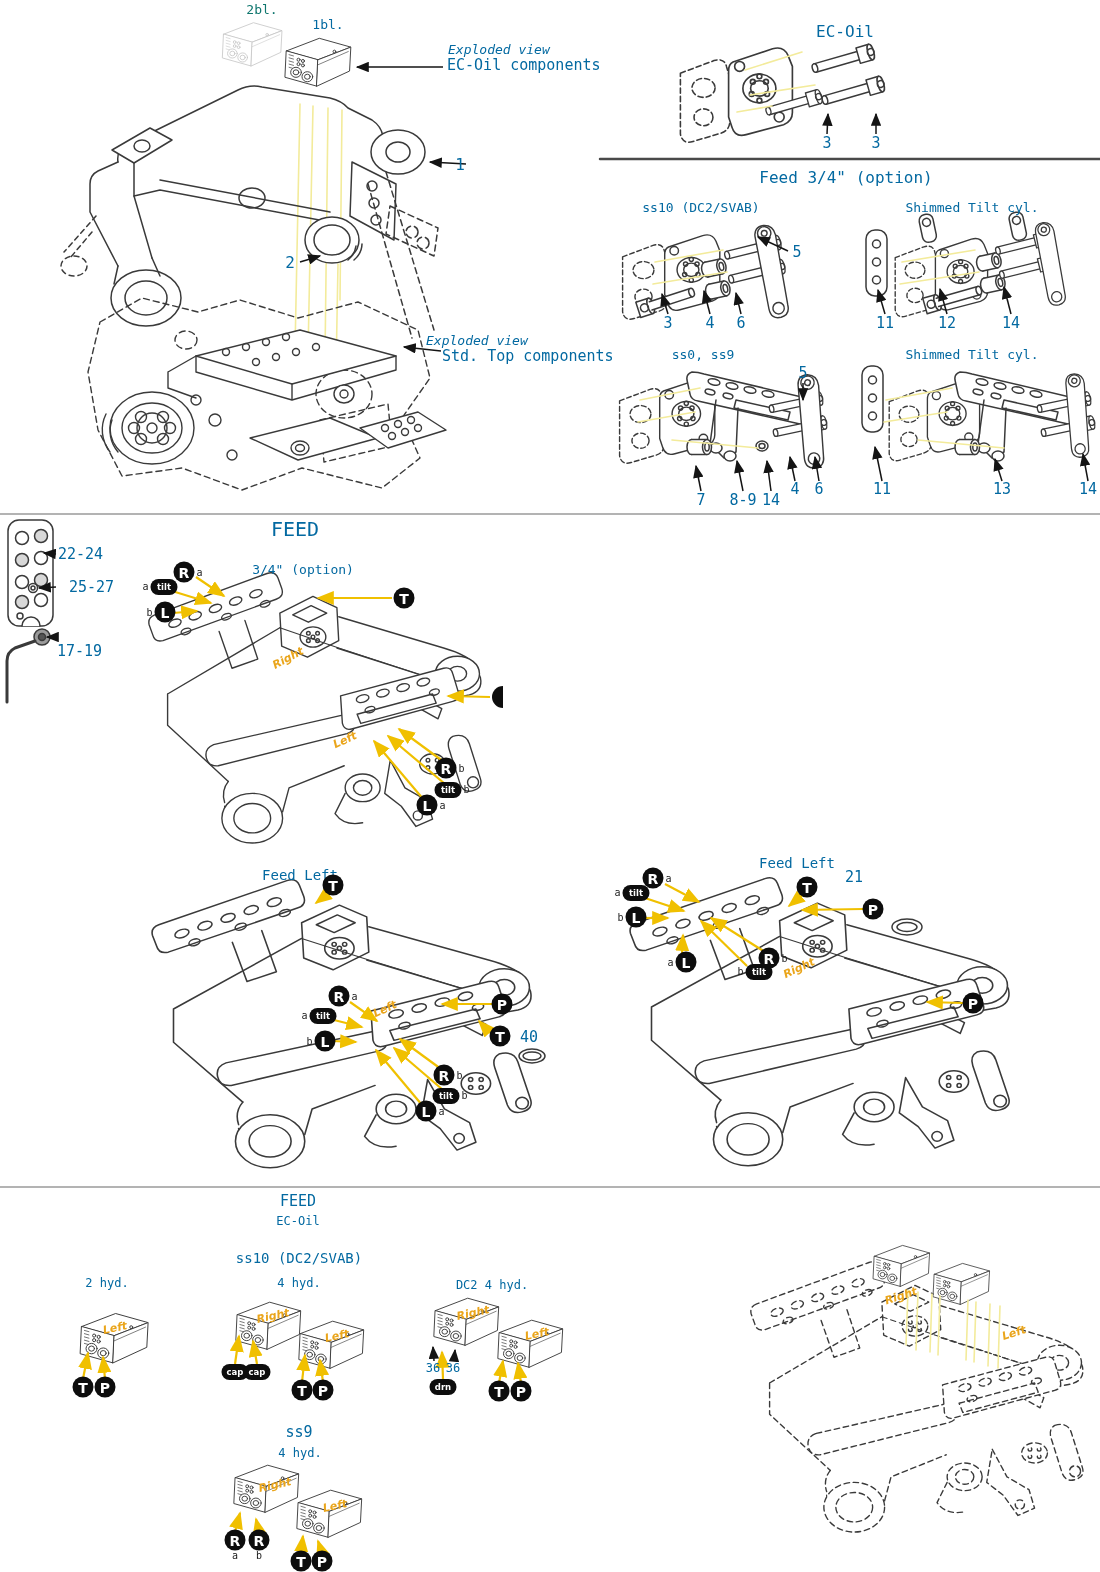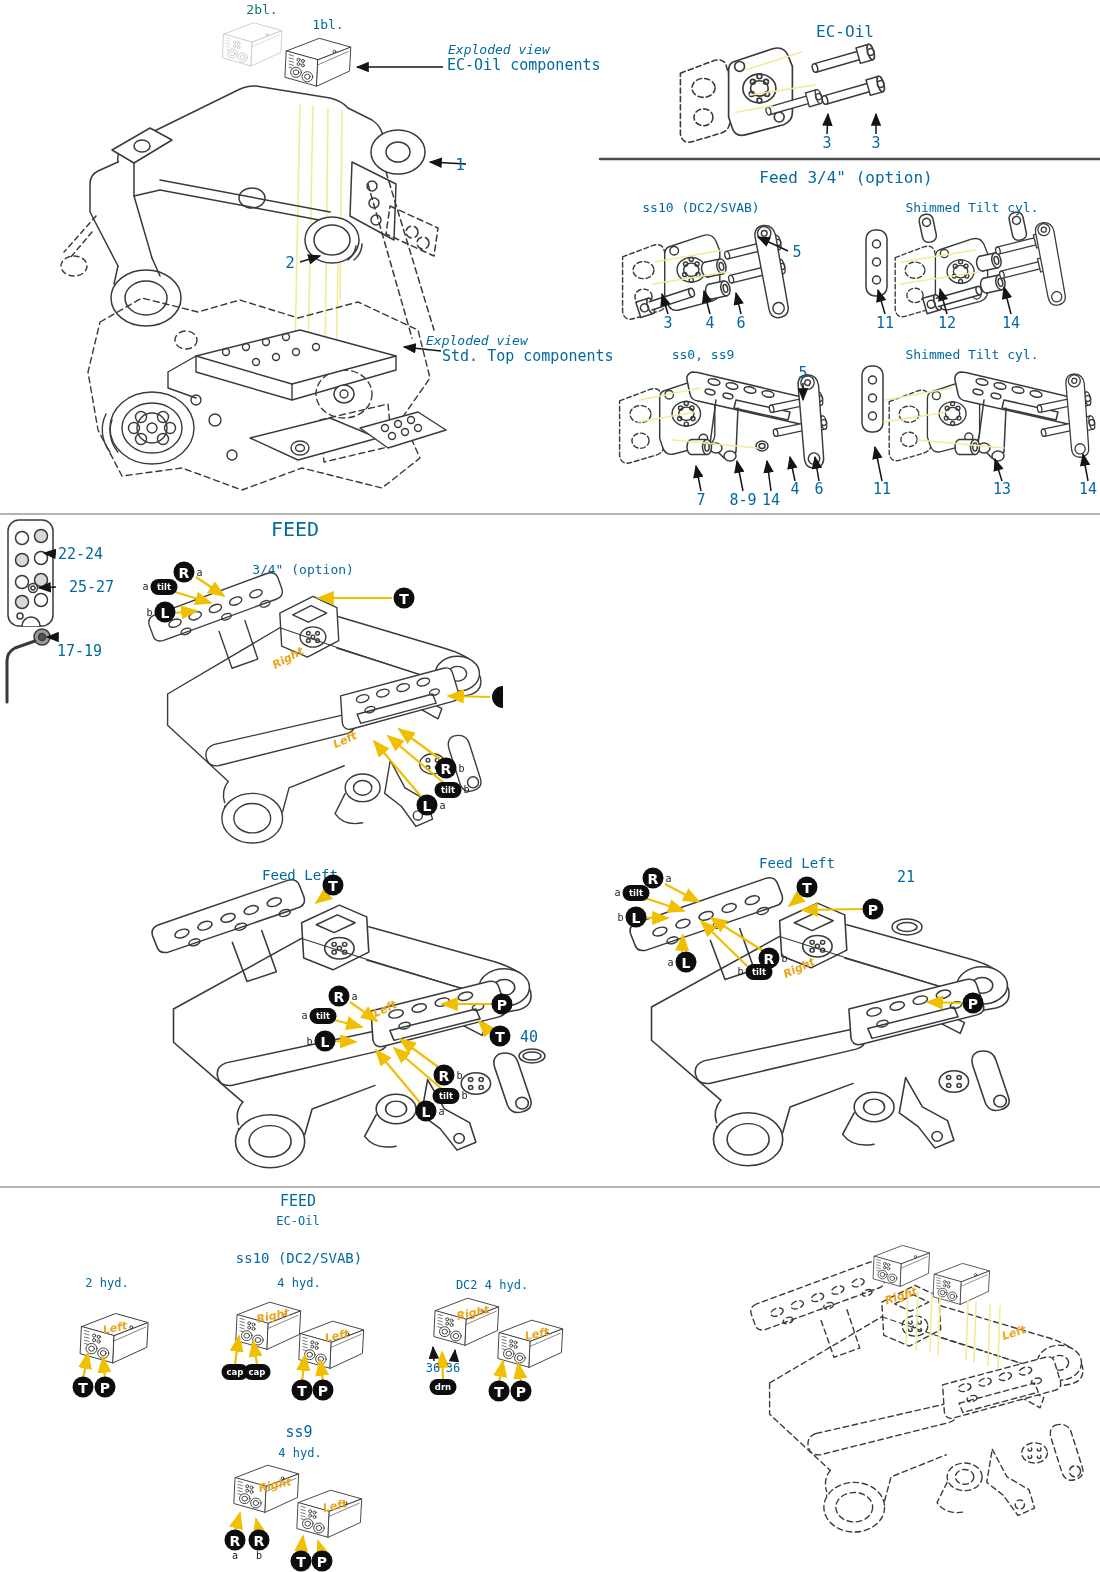--- a/index.html
+++ b/index.html
@@ -508,21 +508,21 @@
 
 <span class="lbl la s15" style="left:58px;top:554px">22-24</span>
 <span class="lbl la s15" style="left:69px;top:587px">25-27</span>
 <span class="lbl la s15" style="left:57px;top:651px">17-19</span>
 
 <span class="lbl s20" style="left:295px;top:529px">FEED</span>
 <span class="lbl s13" style="left:303px;top:569px">3/4" (option)</span>
 <span class="lbl s14" style="left:300px;top:875px">Feed Left</span>
 <span class="lbl s14" style="left:797px;top:863px">Feed Left</span>
 <span class="lbl s15" style="left:529px;top:1037px">40</span>
-<span class="lbl s15" style="left:906px;top:877px">21</span>
+<span class="lbl s15" style="left:854px;top:877px">21</span>
 
 <span class="lbl s15" style="left:298px;top:1201px">FEED</span>
 <span class="lbl s12" style="left:298px;top:1221px">EC-Oil</span>
 <span class="lbl s14" style="left:299px;top:1258px">ss10 (DC2/SVAB)</span>
 <span class="lbl s12" style="left:107px;top:1283px">2 hyd.</span>
 <span class="lbl s12" style="left:299px;top:1283px">4 hyd.</span>
 <span class="lbl s12" style="left:492px;top:1285px">DC2 4 hyd.</span>
 <span class="lbl s12" style="left:433px;top:1368px">36</span>
 <span class="lbl s12" style="left:453px;top:1368px">36</span>
 <span class="lbl s15" style="left:299px;top:1432px">ss9</span>

